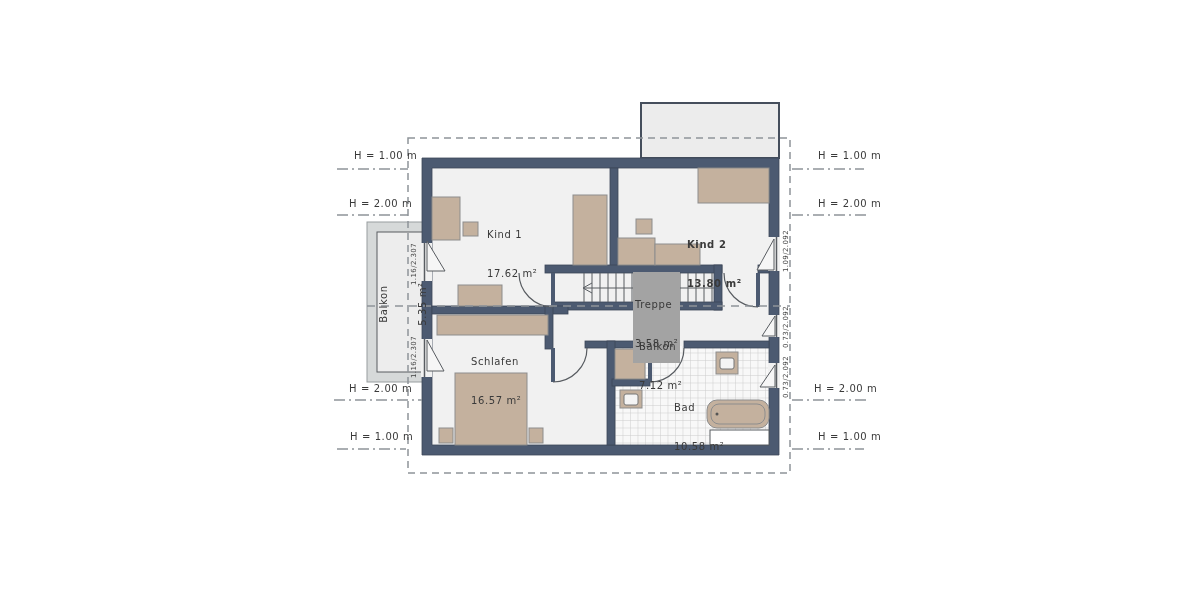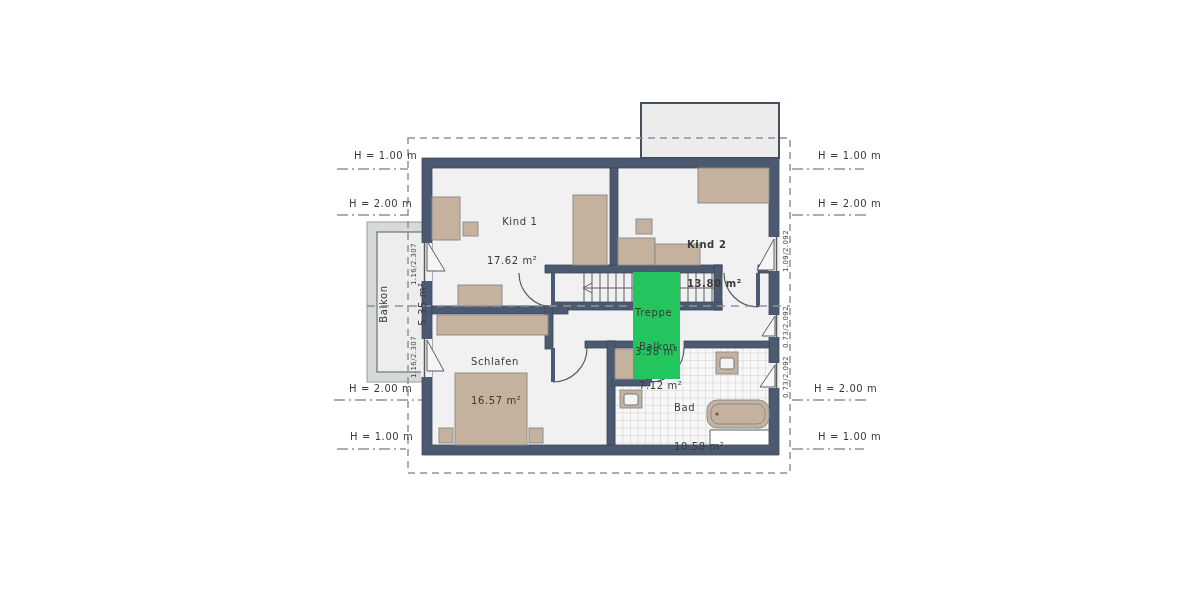--- a/index.html
+++ b/index.html
@@ -16,21 +16,21 @@
   .h-lbl{
     position:absolute;color:#3a3a3a;font-size:10px;letter-spacing:0.6px;white-space:pre;margin-left:12px;
   }
   .dim-lbl{
     position:absolute;color:#444444;font-size:7px;letter-spacing:0.4px;white-space:pre;
     transform:translate(-50%,-50%) rotate(-90deg);
   }
   .rot{
     transform:translate(-50%,-50%) rotate(-90deg);text-align:center;
   }
-  .stair-lbl{background:#22c55e;padding:8px 2px;}
+  .stair-lbl{background:#a3a3a3;padding:0 2px;}
 </style>
 </head>
 <body>
 
 <div class="canvas">
 
 <svg width="1200" height="600" viewBox="0 0 1200 600">
   <defs>
     <pattern id="tiles" width="7.5" height="7.5" patternUnits="userSpaceOnUse">
       <path d="M7.5 0 H0 V7.5" fill="none" stroke="#cccccc" stroke-width="1"></path>
@@ -160,21 +160,21 @@
     <line x1="337" y1="215" x2="408" y2="215"></line>
     <line x1="334" y1="400" x2="422" y2="400"></line>
     <line x1="337" y1="449" x2="406" y2="449"></line>
     <line x1="792" y1="169" x2="864" y2="169"></line>
     <line x1="792" y1="215" x2="867" y2="215"></line>
     <line x1="792" y1="400" x2="867" y2="400"></line>
     <line x1="792" y1="449" x2="864" y2="449"></line>
   </g>
 </svg>
 
-<div class="lbl" style="left:487px;top:189px;text-align:right;">
+<div class="lbl" style="left:487px;top:202px;">
   <span class="ln">Kind 1</span>
   <span class="ln">17.62 m²</span>
 </div>
 <div class="lbl" style="left:687px;top:212px;font-weight:bold;">
   <span class="ln">Kind 2</span>
   <span class="ln">13.80 m²</span>
 </div>
 <div class="lbl stair-lbl" style="left:633px;top:272px;">
   <span class="ln">Treppe</span>
   <span class="ln">3.58 m²</span>

